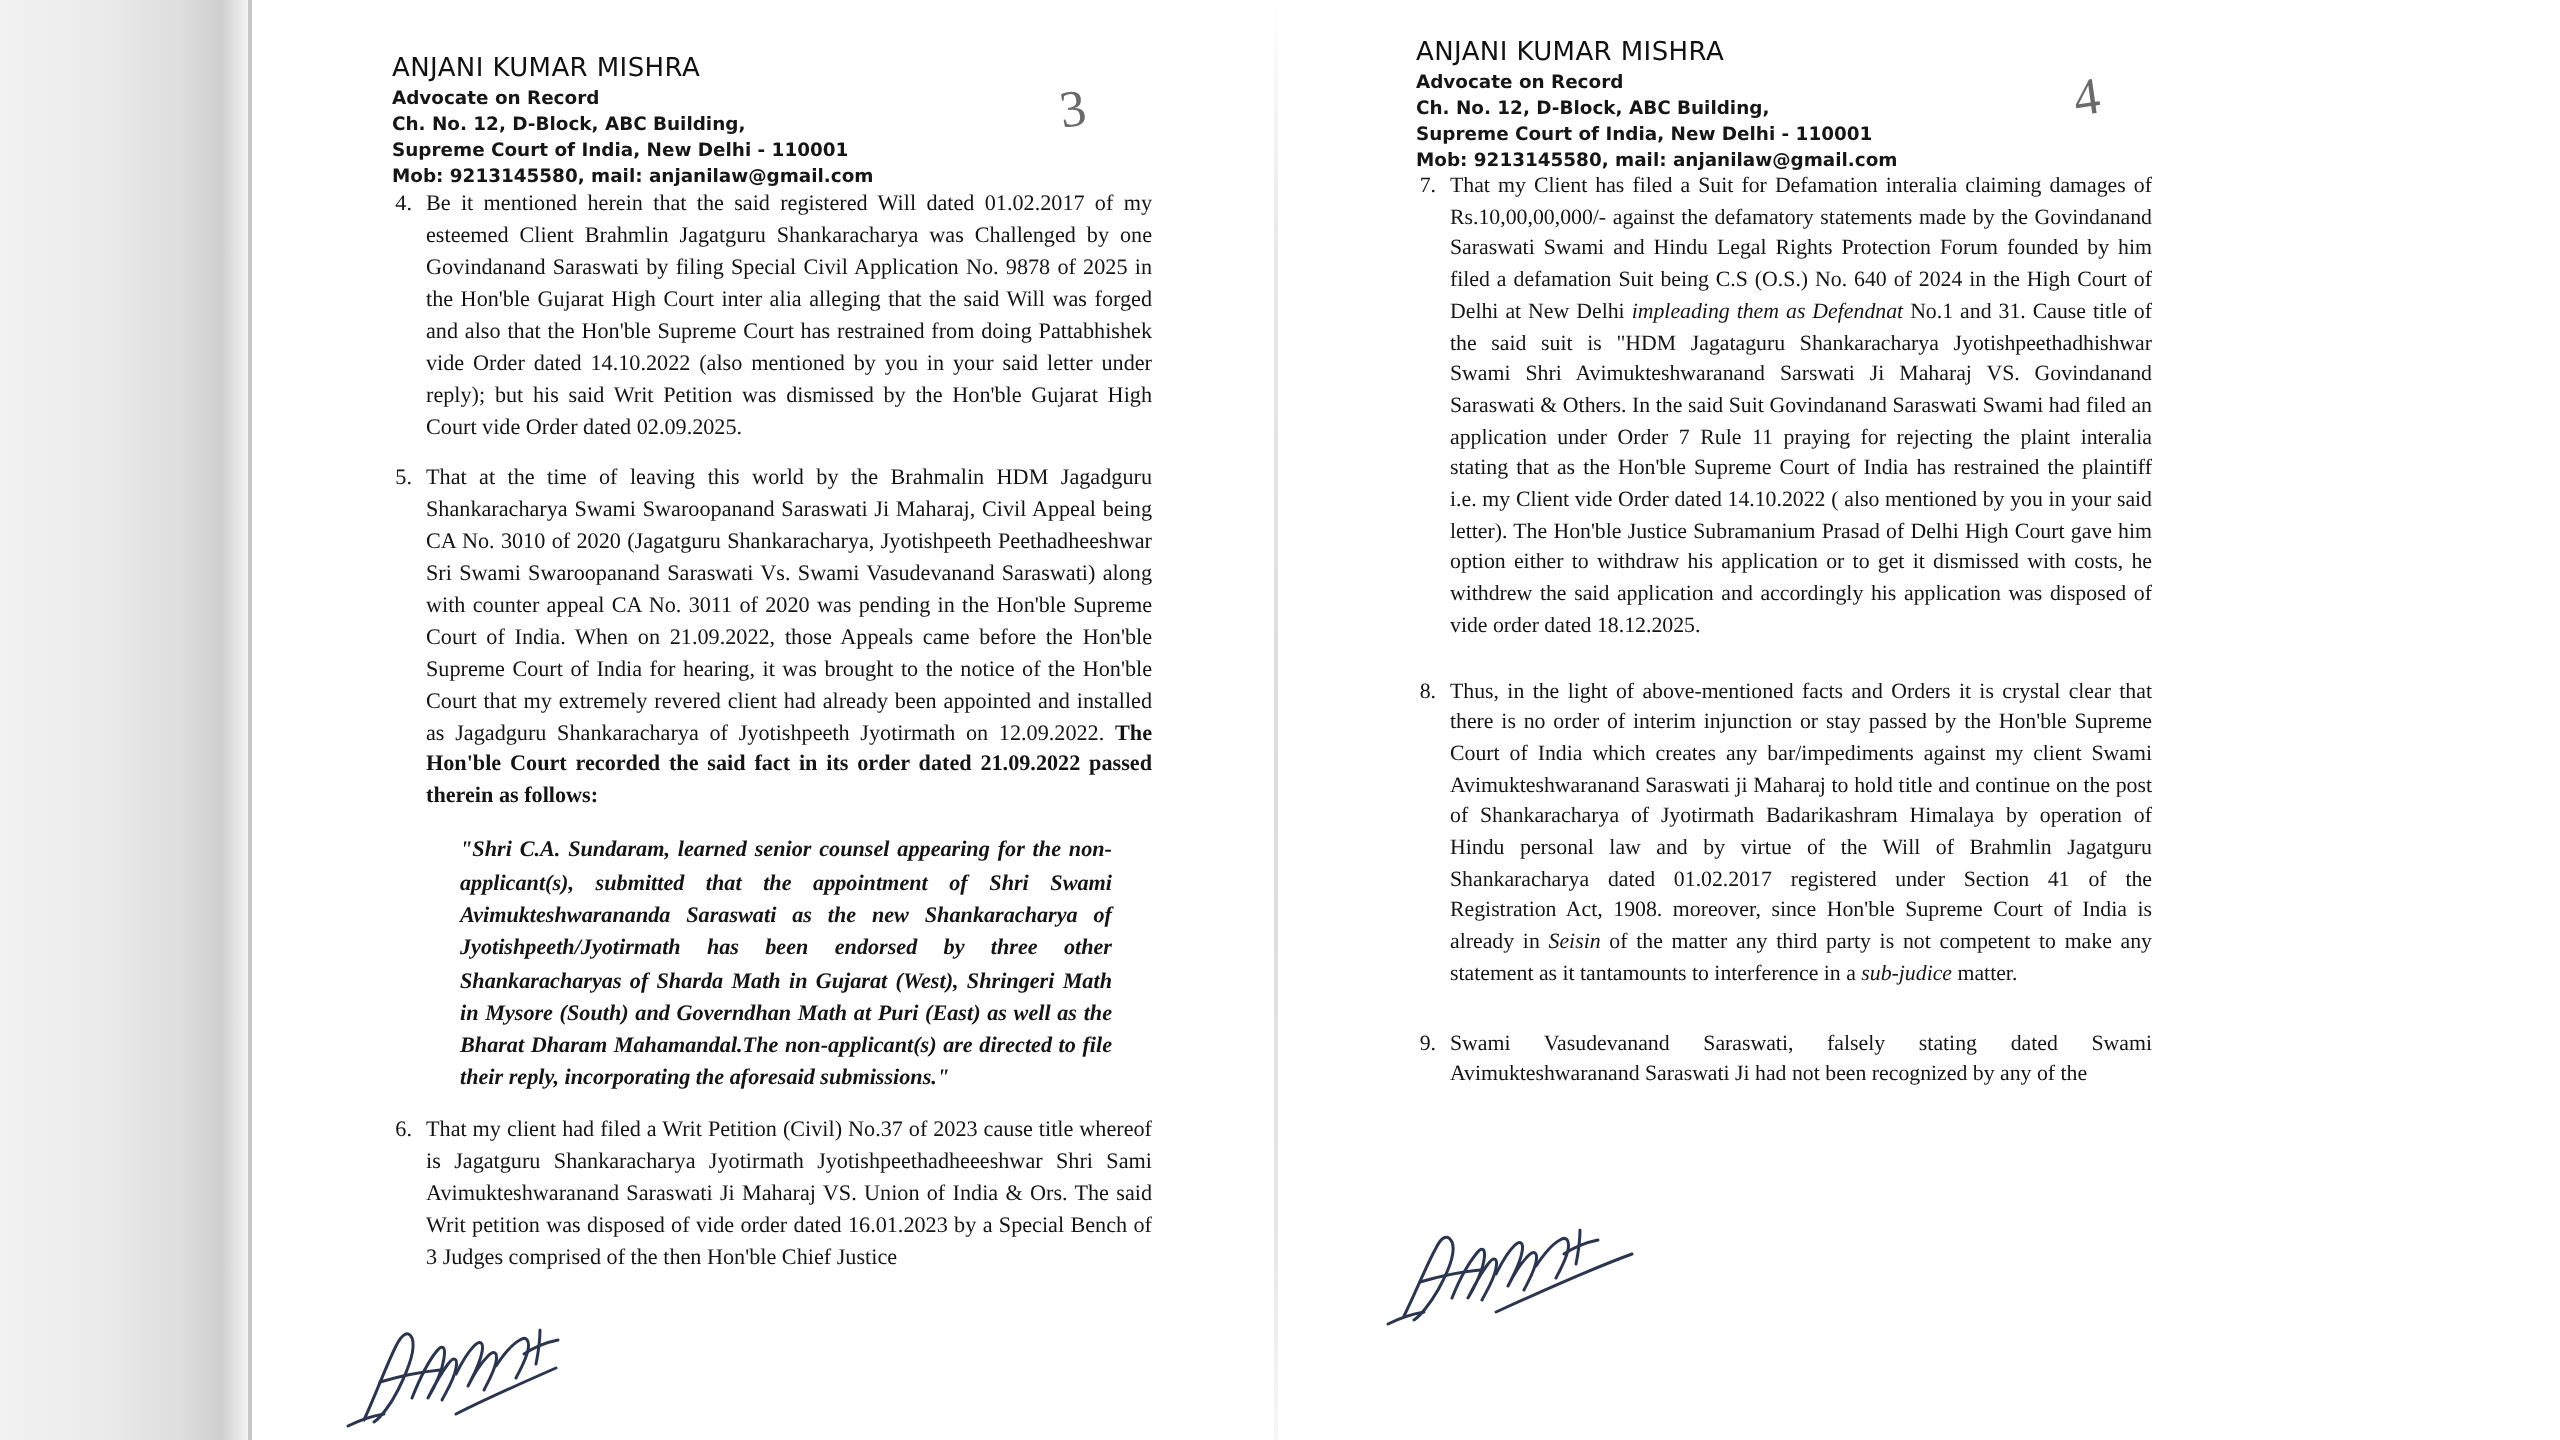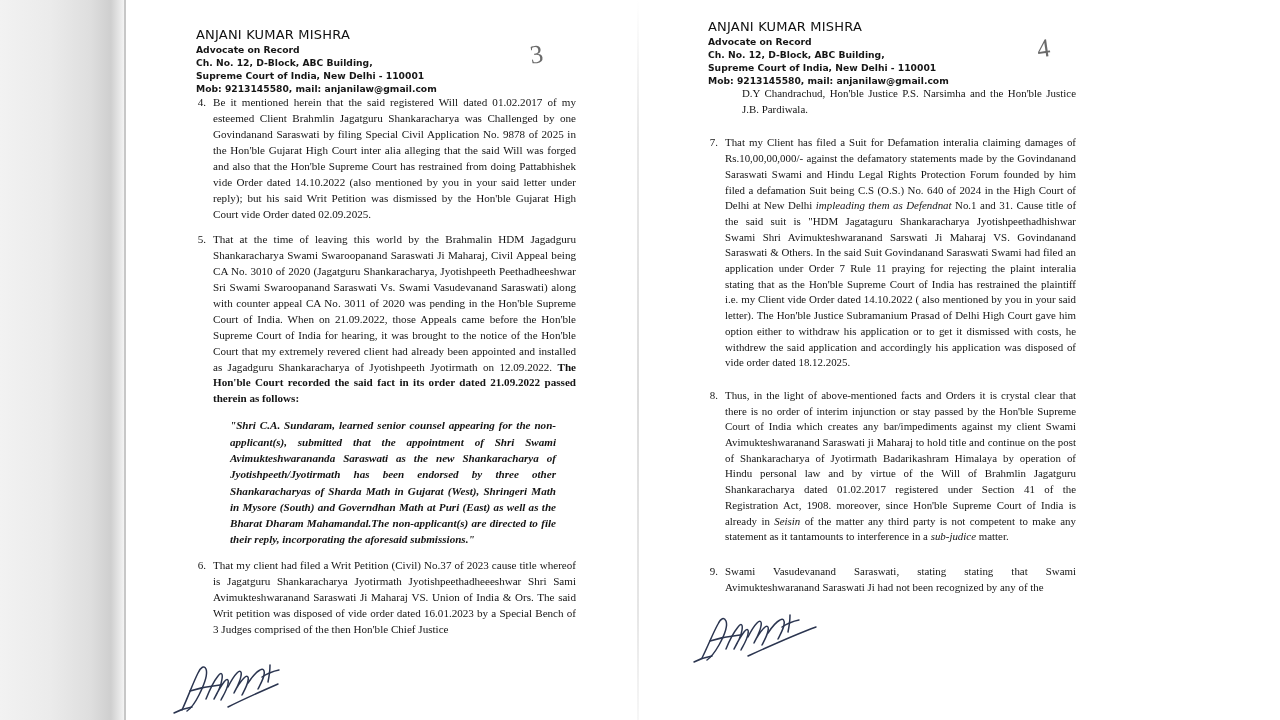--- a/index.html
+++ b/index.html
@@ -192,35 +192,34 @@
       <div class="lh-line">Advocate on Record</div>
       <div class="lh-line">Ch. No. 12, D-Block, ABC Building,</div>
       <div class="lh-line">Supreme Court of India, New Delhi - 110001</div>
       <div class="lh-line">Mob: 9213145580, mail: anjanilaw@gmail.com</div>
     </div>
 
     <div class="folio" style="left:398px; top:34px;">4</div>
 
     <div class="body-col col-right">
 
-      <div class="cont cont-indent" style="margin-bottom:18px;">D.Y Chandrachud, Hon'ble Justice P.S. Narsimha and the Hon'ble Justice J.B. Pardiwala.</div>
 
       <div class="para" style="margin-bottom:17px;">
         <div class="num">7.</div>
         <div class="txt"><span>That my Client has filed a Suit for Defamation interalia claiming damages of Rs.10,00,00,000/- against the defamatory statements made by the Govindanand Saraswati Swami and Hindu Legal Rights Protection Forum founded by him filed a defamation Suit being C.S (O.S.) No. 640 of 2024 in the High Court of Delhi at New Delhi </span><i>impleading them as Defendnat</i><span> No.1 and 31. Cause title of the said suit is "HDM  Jagataguru Shankaracharya Jyotishpeethadhishwar Swami Shri Avimukteshwaranand Sarswati Ji Maharaj VS. Govindanand Saraswati &amp; Others. In the said Suit Govindanand Saraswati Swami had filed an application under Order 7 Rule 11 praying for rejecting the plaint interalia stating that as the Hon'ble Supreme Court of India has restrained the plaintiff i.e. my Client vide Order dated 14.10.2022 ( also mentioned by you in your said letter). The Hon'ble Justice Subramanium Prasad of Delhi High Court gave him option either to withdraw his application or to get it dismissed with costs, he withdrew the said application and accordingly his application was disposed of vide order dated 18.12.2025.</span></div>
       </div>
 
       <div class="para" style="margin-bottom:19px;">
         <div class="num">8.</div>
         <div class="txt"><span>Thus, in the light of above-mentioned facts and Orders it is crystal clear that there is no order of interim injunction or stay passed by the Hon'ble Supreme Court of India which creates any bar/impediments against my client Swami Avimukteshwaranand Saraswati ji Maharaj to hold title and continue on the post of Shankaracharya of Jyotirmath Badarikashram Himalaya by operation of Hindu personal law and by virtue of the Will of Brahmlin Jagatguru Shankaracharya dated 01.02.2017 registered under Section 41 of the Registration Act, 1908. moreover, since Hon'ble Supreme Court of India is already in </span><i>Seisin</i><span> of the matter any third party is not competent to make any statement as it tantamounts to interference in a </span><i>sub-judice</i><span> matter.</span></div>
       </div>
 
       <div class="para">
         <div class="num">9.</div>
-        <div class="txt" style="text-align:justify;">Swami   Vasudevanand   Saraswati,   stating   stating   that   Swami Avimukteshwaranand Saraswati Ji had not been recognized by any of the</div>
+        <div class="txt" style="text-align:justify;">Swami   Vasudevanand   Saraswati,   falsely   stating   dated   Swami Avimukteshwaranand Saraswati Ji had not been recognized by any of the</div>
       </div>
 
     </div>
 
     <div class="sig" style="left:45px; top:608px;">
       <svg width="155" height="58" viewBox="0 0 155 58">
         <g fill="none" stroke="#2b3550" stroke-width="1.5" stroke-linecap="round" stroke-linejoin="round">
           <path d="M18,50 C24,38 29,25 34,16 C37,10 40,9 42,13 C44,18 40,28 35,37 C31,44 26,50 23,52"></path>
           <path d="M26,33 C36,30 46,28 56,27"></path>
           <path d="M42,41 C46,31 50,24 54,19 C57,15 59,16 58,22 C57,28 53,36 50,41 C53,35 57,28 60,24 C63,20 65,21 64,26 C63,32 59,38 57,42"></path>

